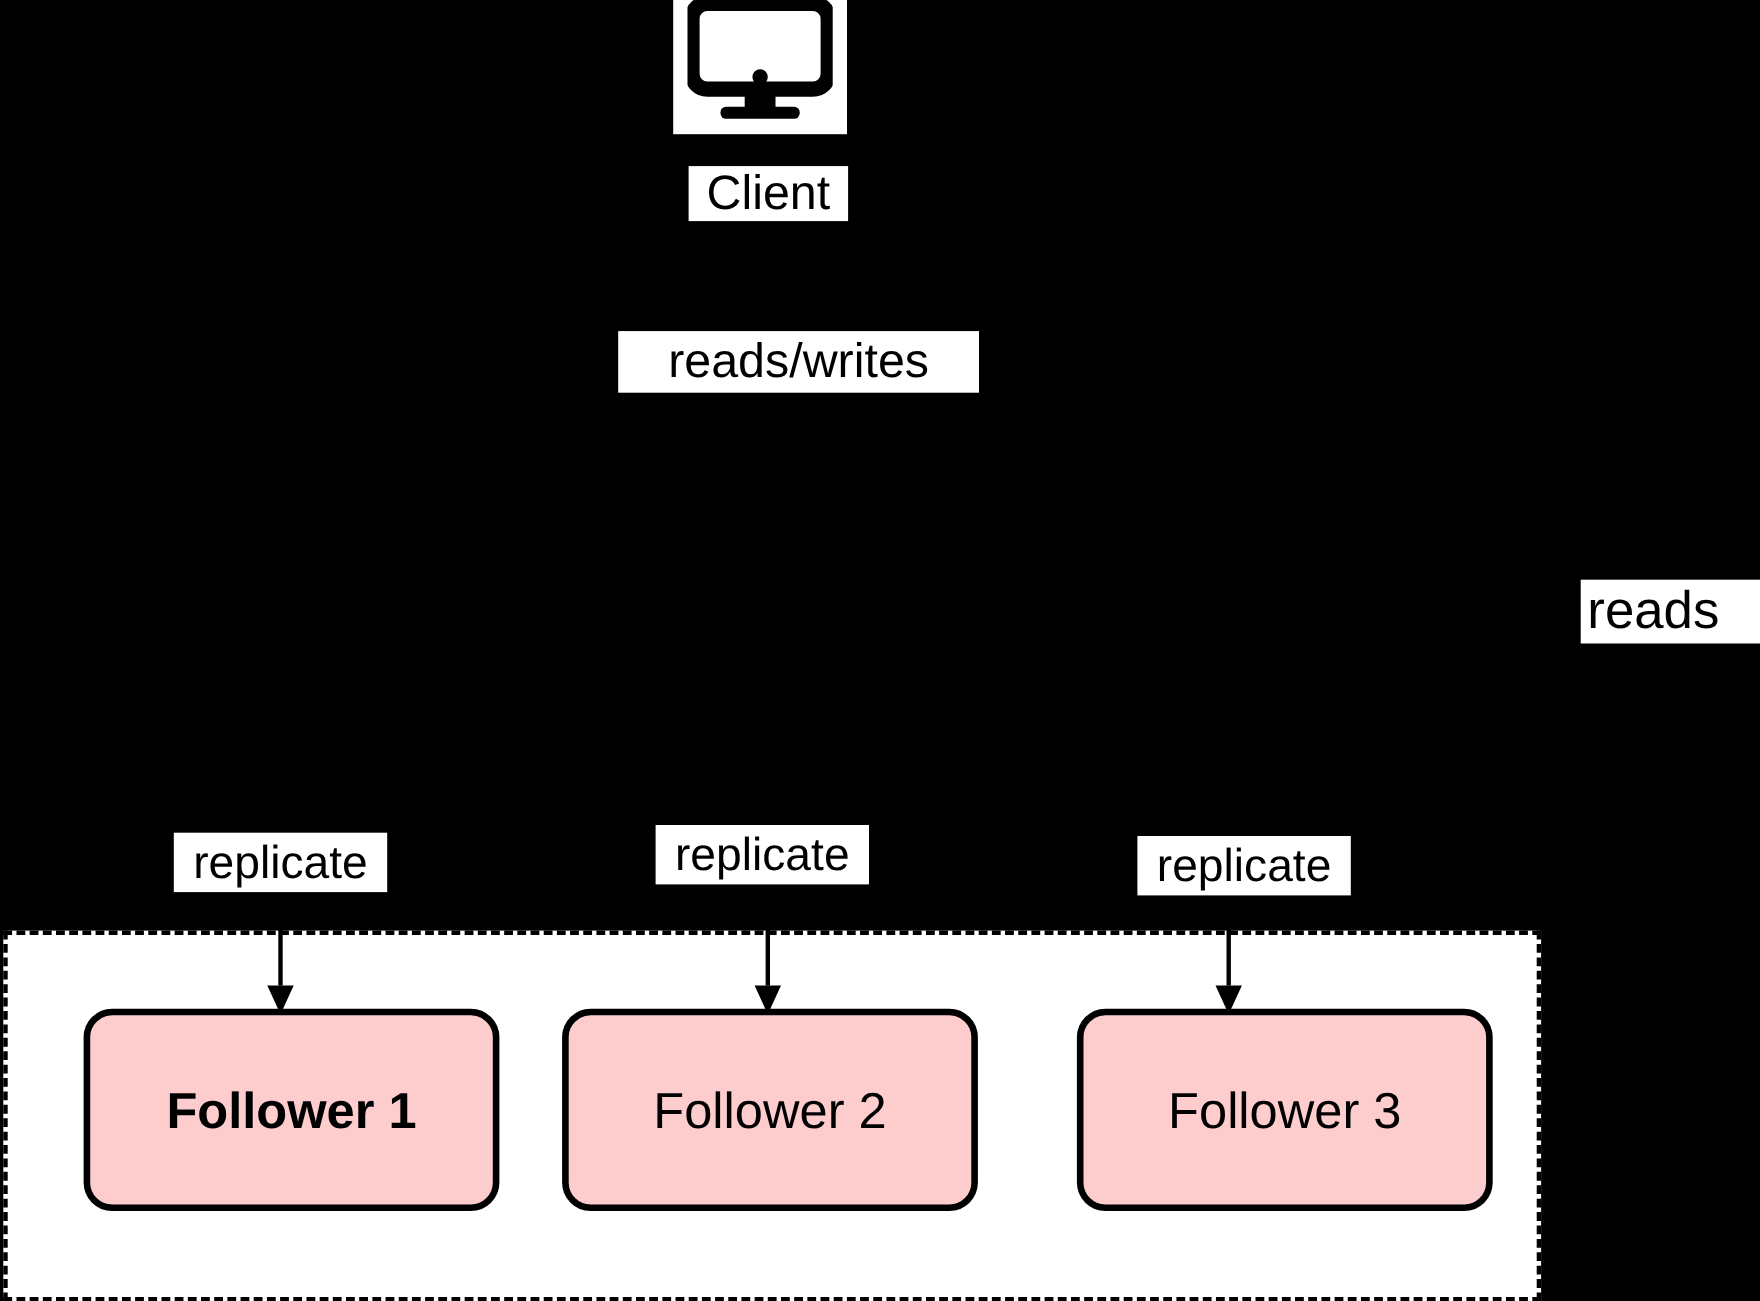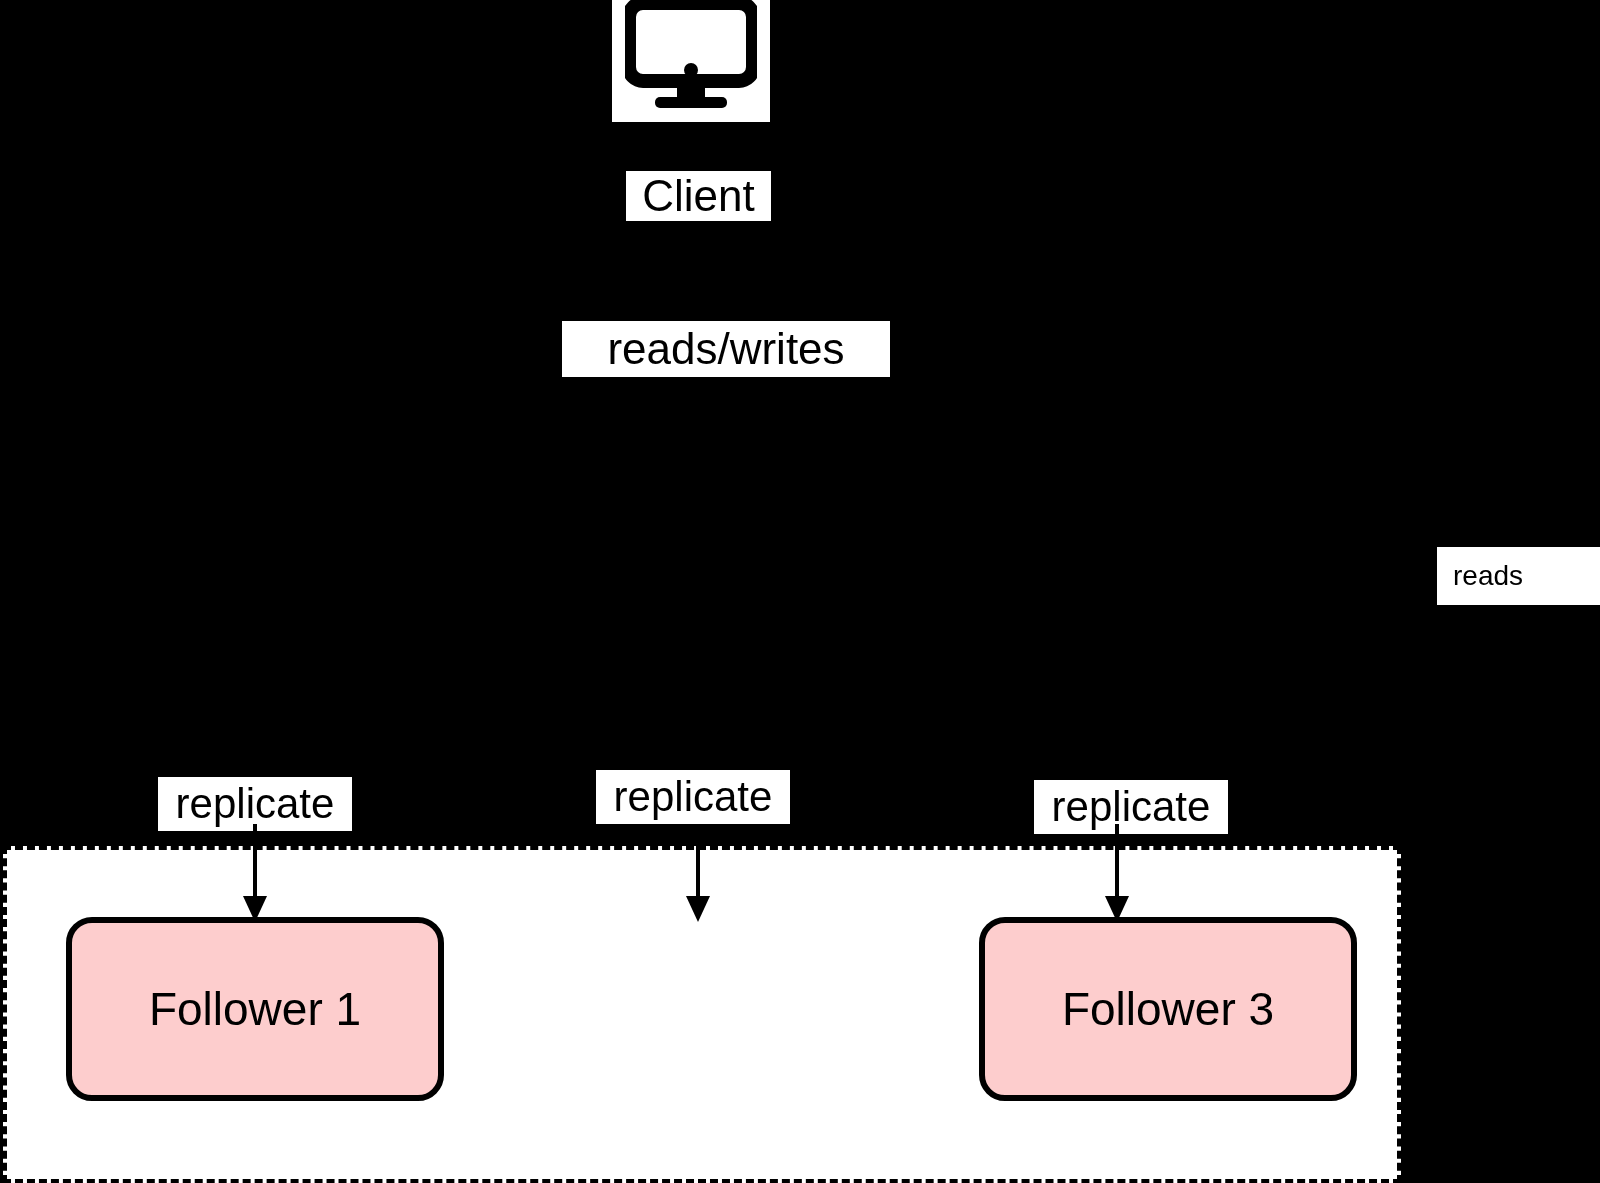--- a/index.html
+++ b/index.html
@@ -19,21 +19,20 @@
   
   .label-chip {
     position: absolute;
     background: #ffffff;
     color: #000000;
     white-space: nowrap;
     line-height: 1;
     display: flex;
     align-items: center;
     justify-content: center;
-    margin-top: 20px;
   }
 
   
   #client-icon-box {
     position: absolute;
     left: 612px;
     top: -12px;
     width: 158px;
     height: 134px;
     background: #ffffff;
@@ -83,21 +82,21 @@
     border-radius: 26px;
     box-sizing: border-box;
     display: flex;
     align-items: center;
     justify-content: center;
   }
   .follower-node .node-label {
     font-size: 46px;
     color: #000000;
   }
-  #follower-1 { left: 66px;  top: 917px; }
+  #follower-1 { left: 76px;  top: 917px; font-weight: bold; }
   #follower-2 { left: 511px; top: 917px; }
   #follower-3 { left: 979px; top: 917px; }
 
   
   .arrow-v {
     position: absolute;
     width: 24px;
   }
   .arrow-v .shaft {
     position: absolute;
@@ -117,22 +116,22 @@
   }
   #arrow-replicate-1 { left: 243px; top: 824px; height: 98px; }
   #arrow-replicate-2 { left: 686px; top: 824px; height: 98px; }
   #arrow-replicate-3 { left: 1105px; top: 824px; height: 98px; }
   .arrow-v .shaft { height: 72px; }
   .arrow-v .head  { top: 72px; }
 
   
   #label-client       { left: 626px;  top: 151px;  width: 145px; height: 50px;  font-size: 44px; }
   #label-readswrites  { left: 562px;  top: 301px;  width: 328px; height: 56px;  font-size: 44px; }
-  #label-reads        { left: 1437px; top: 527px;  width: 163px; height: 58px;  font-size: 28px;
-                        justify-content: flex-start; padding-left: 16px; box-sizing: border-box; }
+  #label-reads        { left: 1437px; top: 527px;  width: 163px; height: 58px;  font-size: 48px;
+                        justify-content: flex-start; padding-left: 6px; box-sizing: border-box; }
   #label-replicate-1  { left: 158px;  top: 757px;  width: 194px; height: 54px;  font-size: 42px; }
   #label-replicate-2  { left: 596px;  top: 750px;  width: 194px; height: 54px;  font-size: 42px; }
   #label-replicate-3  { left: 1034px; top: 760px;  width: 194px; height: 54px;  font-size: 42px; }
 </style>
 </head>
 <body>
 
 <div id="canvas">
 
   <div id="client-icon-box">
@@ -153,20 +152,23 @@
 
   <div class="label-chip" id="label-replicate-1">replicate</div>
   <div class="label-chip" id="label-replicate-2">replicate</div>
   <div class="label-chip" id="label-replicate-3">replicate</div>
 
   <div id="followers-group"></div>
 
   <div class="follower-node" id="follower-1">
     <span class="node-label">Follower 1</span>
   </div>
+  <div class="follower-node" id="follower-2">
+    <span class="node-label">Follower 2</span>
+  </div>
   <div class="follower-node" id="follower-3">
     <span class="node-label">Follower 3</span>
   </div>
 
   <div class="arrow-v" id="arrow-replicate-1">
     <div class="shaft"></div>
     <div class="head"></div>
   </div>
   <div class="arrow-v" id="arrow-replicate-2">
     <div class="shaft"></div>

